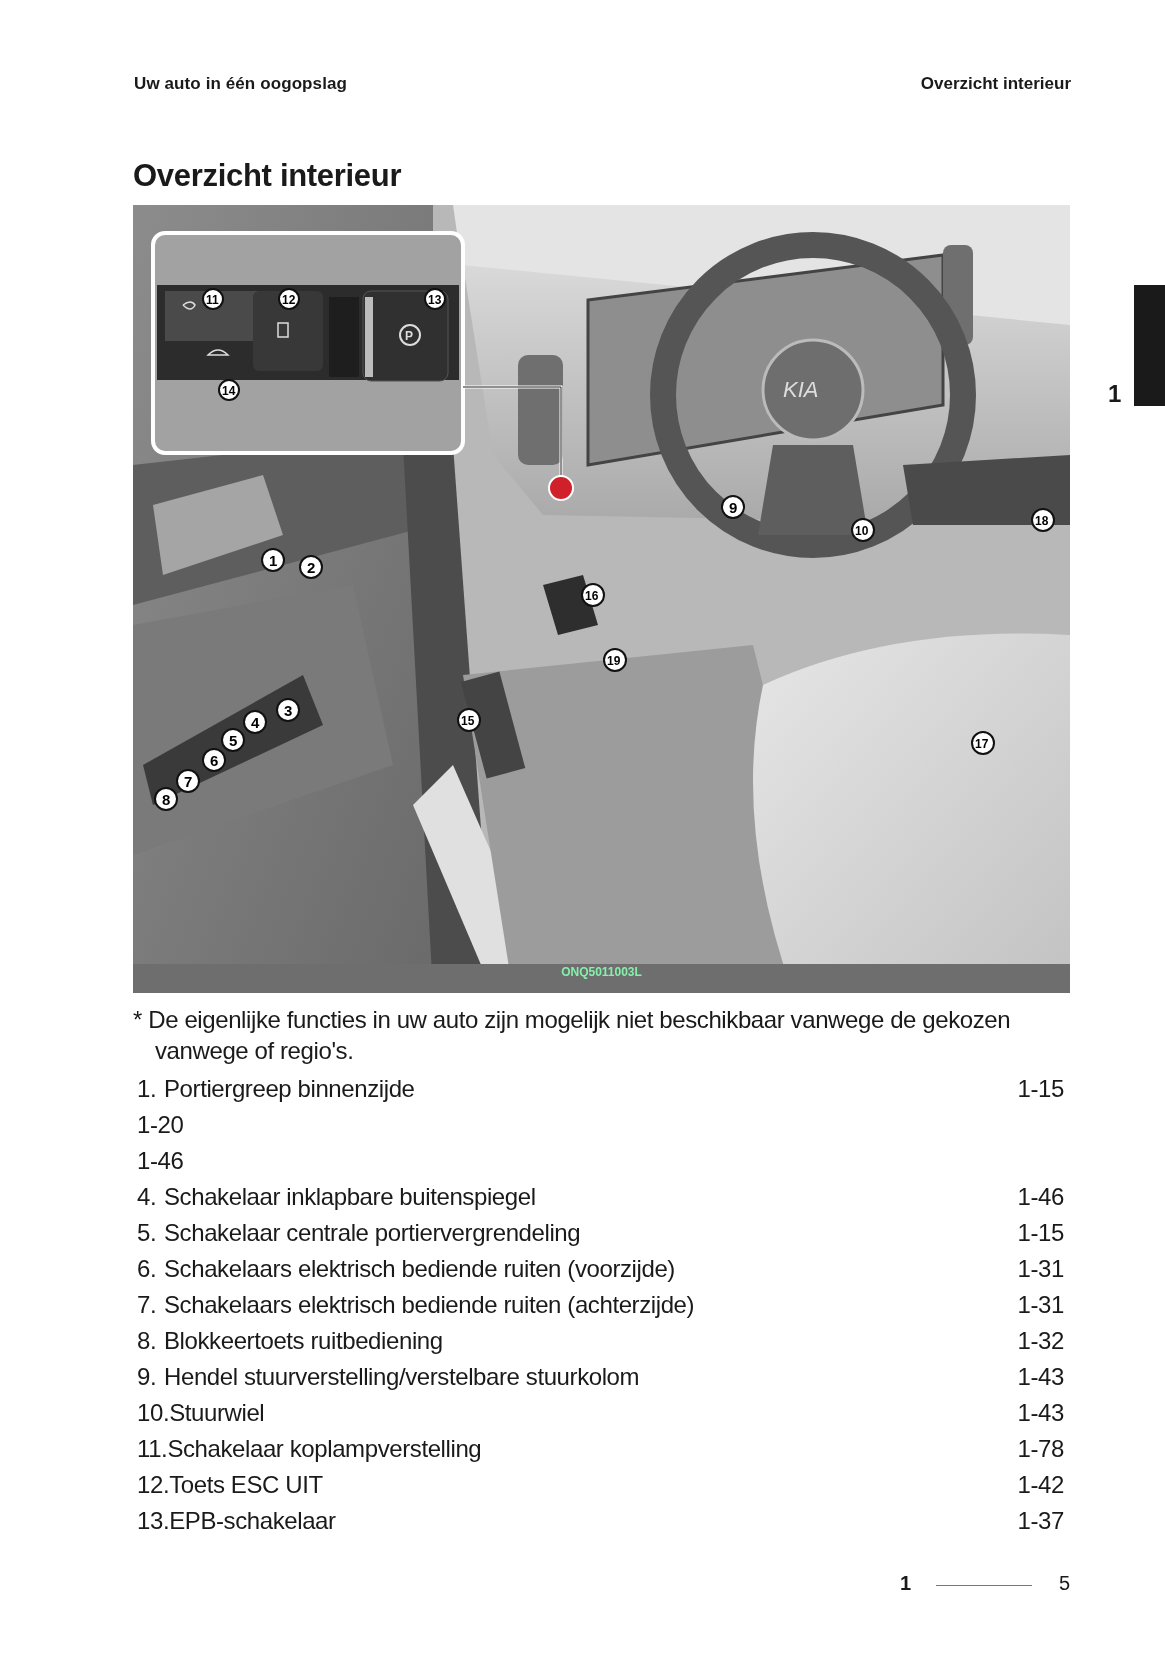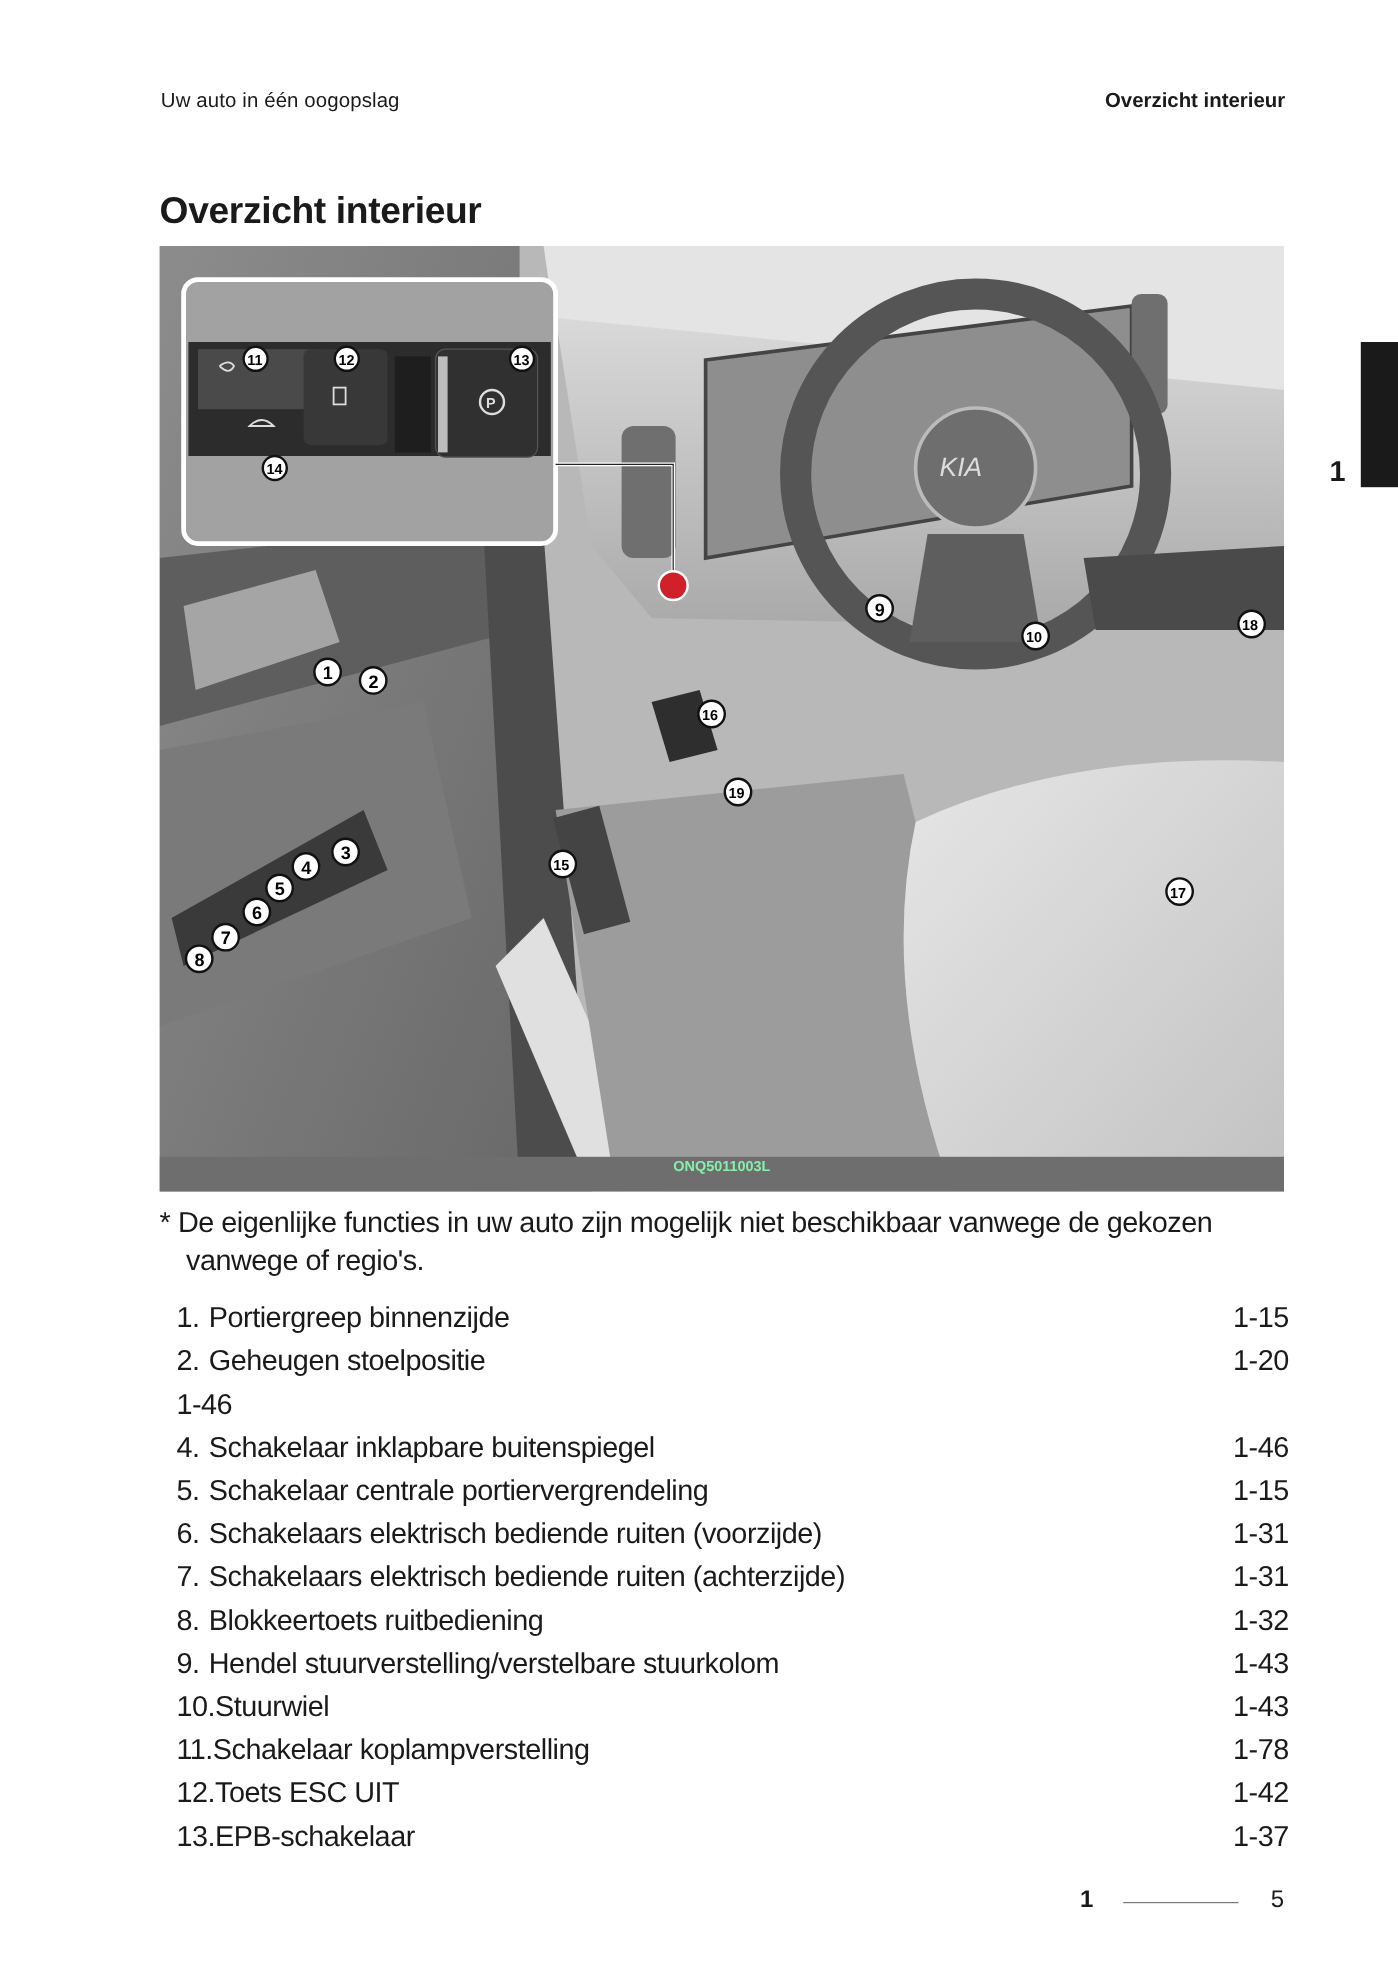--- a/index.html
+++ b/index.html
@@ -1,30 +1,30 @@
 <!DOCTYPE html>
 <html><head>
 <meta charset="utf-8">
 <style>
   html,body{margin:0;padding:0;background:#ffffff;}
   body{width:1165px;height:1653px;position:relative;overflow:hidden;font-family:"Liberation Sans",sans-serif;color:#1a1a1a;}
-  .running-left{position:absolute;left:134px;top:74px;font-size:17px;font-weight:normal;letter-spacing:0.1px;}
+  .running-left{position:absolute;left:134px;top:74px;font-size:17px;font-weight:bold;letter-spacing:0.1px;}
   .running-right{position:absolute;right:94px;top:74px;font-size:17px;font-weight:bold;}
   .page-title{position:absolute;left:133px;top:158px;font-size:31px;font-weight:bold;letter-spacing:-0.3px;}
   .side-tab{position:absolute;left:1134px;top:285px;width:31px;height:121px;background:#1a1a1a;}
   .chapter-num{position:absolute;left:1108px;top:380px;font-size:24px;font-weight:bold;}
 
   .figure{position:absolute;left:133px;top:205px;width:937px;height:788px;background:#9a9a9a;overflow:hidden;}
   .figure svg{display:block;}
   .caption-bar{position:absolute;left:0;bottom:0;width:100%;height:29px;background:#6e6e6e;color:#86efac;font-size:12px;font-weight:bold;text-align:center;line-height:16px;}
 
   .note{position:absolute;left:133px;top:1004px;width:940px;font-size:24px;line-height:31px;letter-spacing:-0.4px;}
   .note .cont{padding-left:22px;display:block;}
 
-  .toc{position:absolute;left:133px;top:1067px;width:927px;list-style:none;margin:14px;padding:0;}
+  .toc{position:absolute;left:133px;top:1067px;width:927px;list-style:none;margin:4px;padding:0;}
   .toc li{display:flex;justify-content:space-between;height:36px;line-height:36px;font-size:24px;letter-spacing:-0.4px;}
   .toc .lbl{white-space:nowrap;}
   .toc .num{display:inline-block;min-width:27px;}
   .toc .pg{text-align:left;}
 
   .footer{position:absolute;left:900px;top:1572px;width:170px;height:28px;font-size:20px;}
   .footer .chap{position:absolute;left:0;top:0;font-weight:bold;}
   .footer .rule{position:absolute;left:36px;top:13px;width:96px;height:1px;background:#777;}
   .footer .pno{position:absolute;right:0;top:0;}
 
@@ -197,21 +197,20 @@
   <span>De eigenlijke functies in uw auto zijn mogelijk niet beschikbaar vanwege de gekozen</span>
   <span class="cont">vanwege of regio's.</span>
 </div>
 
 <ul class="toc">
   <li>
       <span class="lbl"><span class="num">1.</span><span>Portiergreep binnenzijde</span></span>
       <span class="pg">1-15</span>
     </li>
   <li>
-      <span class="lbl"><span class="num">2.</span><span>Geheugen stoelpositie</span></span>
       <span class="pg">1-20</span>
     </li>
   <li>
       <span class="pg">1-46</span>
     </li>
   <li>
       <span class="lbl"><span class="num">4.</span><span>Schakelaar inklapbare buitenspiegel</span></span>
       <span class="pg">1-46</span>
     </li>
   <li>

